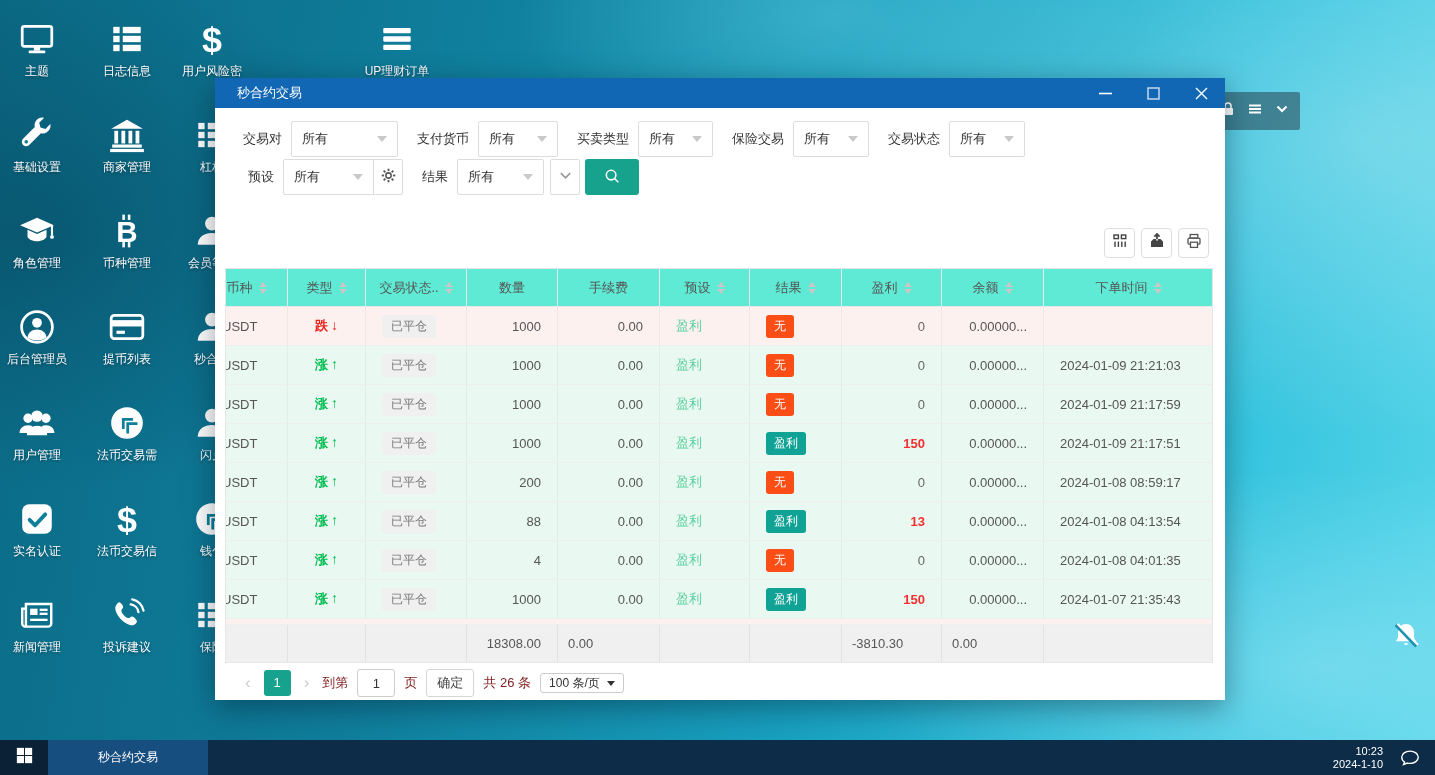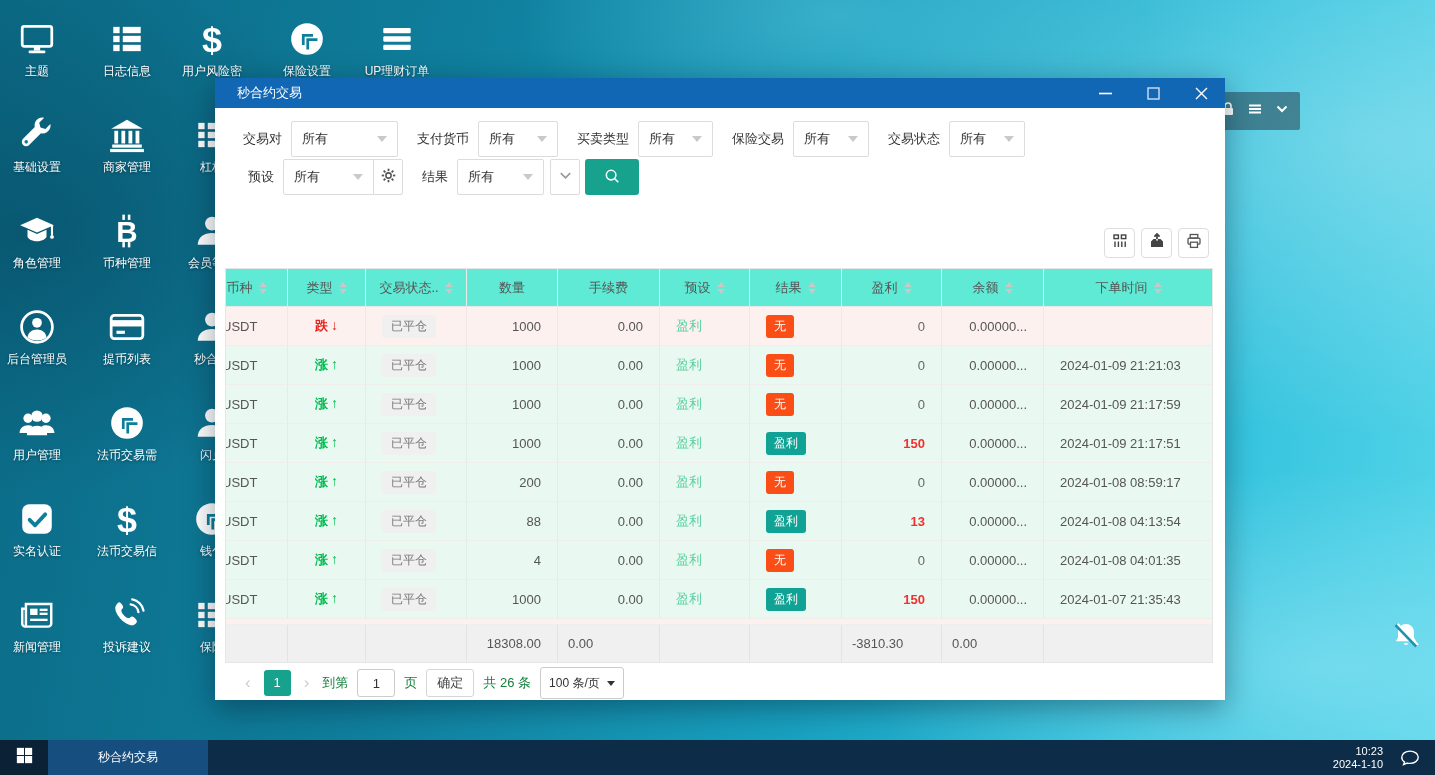--- a/index.html
+++ b/index.html
@@ -83,24 +83,24 @@
   .ppos { color:var(--profitred,#f23030); font-weight:bold; }
   .sliver { height:6px; background:#fdf1f0; border-bottom:1px solid #eee; }
   .tsummary { display:flex; height:37px; background:#f0f0f0; }
   .tsummary .td { border-right:1px solid #e4e2e2; color:#555; }
   .tsummary .sl { justify-content:flex-start; padding-left:10px; }
 
   
   .pager { display:flex; align-items:center; height:40px; padding-left:26px; gap:9px; }
   .pg-prev,.pg-next { color:#ccc; font-size:17px; cursor:pointer; padding:0 4px; }
   .pg-page { background:var(--accent,#16a28c); color:#fff; font-size:13px; width:27px; height:26px; line-height:26px; text-align:center; border-radius:3px; cursor:pointer; }
-  .pg-txt { color:#15803d; font-size:13px; }
+  .pg-txt { color:#7f1d1d; font-size:13px; }
   .pg-input { width:38px; height:28px; border:1px solid #ccc; border-radius:3px; text-align:center; font-size:13px; color:#333; }
   .pg-confirm { height:28px; padding:0 10px; background:#fff; border:1px solid #d6d6d6; border-radius:3px; font-size:13px; color:#444; cursor:pointer; }
-  .pg-size { height:32px; border:1px solid #ccc; border-radius:3px; display:flex; align-items:center; padding:0 8px; font-size:12px; color:#333; cursor:pointer; gap:7px; }
+  .pg-size { height:20px; border:1px solid #ccc; border-radius:3px; display:flex; align-items:center; padding:0 8px; font-size:12px; color:#333; cursor:pointer; gap:7px; }
   .pg-caret { width:0; height:0; border-left:4px solid transparent; border-right:4px solid transparent; border-top:5px solid #333; }
 
   
   .taskbar { position:absolute; left:0; bottom:0; width:1435px; height:35px; background:#0d2c47; z-index:10; display:flex; align-items:center; }
   .startbtn { width:48px; height:35px; background:#0b2136; display:flex; align-items:center; justify-content:center; cursor:pointer; }
   .startbtn svg { width:17px; height:17px; }
   .taskapp { width:160px; height:35px; background:#174e80; color:#fff; font-size:12px; display:flex; align-items:center; justify-content:center; cursor:pointer; }
   .tray { margin-left:auto; display:flex; align-items:center; gap:16px; padding-right:14px; }
   .clock { text-align:right; color:#fff; font-size:11px; line-height:13px; }
   .chat svg { width:22px; height:22px; display:block; cursor:pointer; }
@@ -130,30 +130,20 @@
     <div class="dicon-label">日志信息</div>
   </div>
 
   <div class="dicon" style="left: 168px; top: 20px;">
     <div class="dicon-glyph"><svg viewBox="0 0 36 36">
           <text x="18" y="30" font-size="34" font-weight="bold" fill="#fff" text-anchor="middle">$</text>
         </svg></div>
     <div class="dicon-label">用户风险密</div>
   </div>
 
-  <div class="dicon" style="left: 263px; top: 20px;">
-    <div class="dicon-glyph"><svg viewBox="0 0 36 36">
-          <circle cx="18" cy="18" r="15" fill="#fff"></circle>
-          <g transform="rotate(-45 18 18)" fill="none" stroke="#0d7f9b" stroke-width="2.6">
-            <path d="M11.5 19.5l6.5-6.5 6.5 6.5"></path>
-            <path d="M11.5 25.5l6.5-6.5 6.5 6.5"></path>
-          </g>
-        </svg></div>
-    <div class="dicon-label">保险设置</div>
-  </div>
 
   <div class="dicon" style="left: 353px; top: 20px;">
     <div class="dicon-glyph"><svg viewBox="0 0 36 36" fill="#fff">
           <rect x="5" y="7.5" width="26" height="5" rx="1"></rect>
           <rect x="5" y="15.5" width="26" height="5" rx="1"></rect>
           <rect x="5" y="23.5" width="26" height="5" rx="1"></rect>
         </svg></div>
     <div class="dicon-label">UP理财订单</div>
   </div>
 

